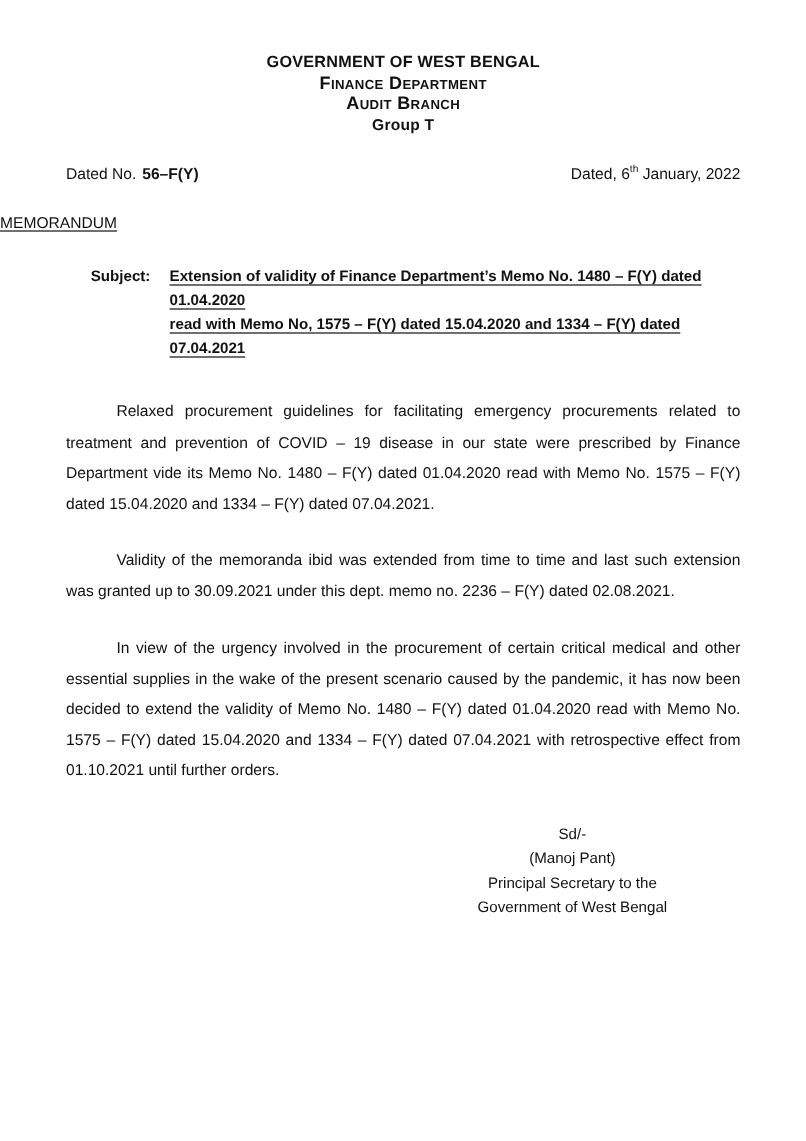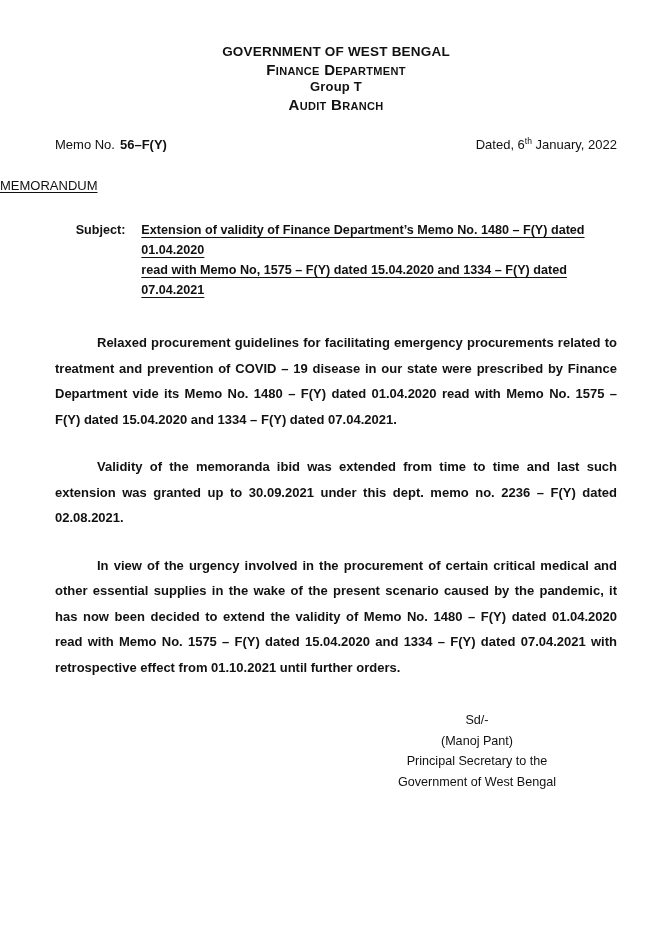--- a/index.html
+++ b/index.html
@@ -130,21 +130,20 @@
     margin: 30px 55px 0 55px;
   }
 
   .para {
     font-size: 13px;
     line-height: 25.5px;
     text-align: justify;
     text-justify: inter-word;
     text-indent: 42px;
     margin: 0 0 22px 0;
-    font-weight: bold;
   }
 
   
   .signature {
     margin-top: 30px;
     margin-right: 55px;
     display: flex;
     justify-content: flex-end;
   }
 
@@ -156,27 +155,27 @@
   }
 </style>
 </head>
 <body>
 
 <div class="page">
 
   <div class="letterhead">
     <div class="lh-line lh-org">GOVERNMENT OF WEST BENGAL</div>
     <div class="lh-line lh-smallcaps">Finance Department</div>
+    <div class="lh-line lh-smallcaps">Audit Branch</div>
     <div class="lh-line lh-group">Group T</div>
-    <div class="lh-line lh-smallcaps">Audit Branch</div>
   </div>
 
   <div class="memo-row">
     <div>
-      <span class="memo-no-label">Memo No.</span><span class="memo-no-value">56–F(Y)</span>
+      <span class="memo-no-label">Dated No.</span><span class="memo-no-value">56–F(Y)</span>
     </div>
     <div class="memo-date"><span>Dated, 6</span><sup>th</sup><span> January, 2022</span></div>
   </div>
 
   <div class="memorandum-heading">MEMORANDUM</div>
 
   <div class="subject-block">
     <div class="subject-inner">
       <span class="subject-label">Subject:</span>
       <span class="subject-text">

